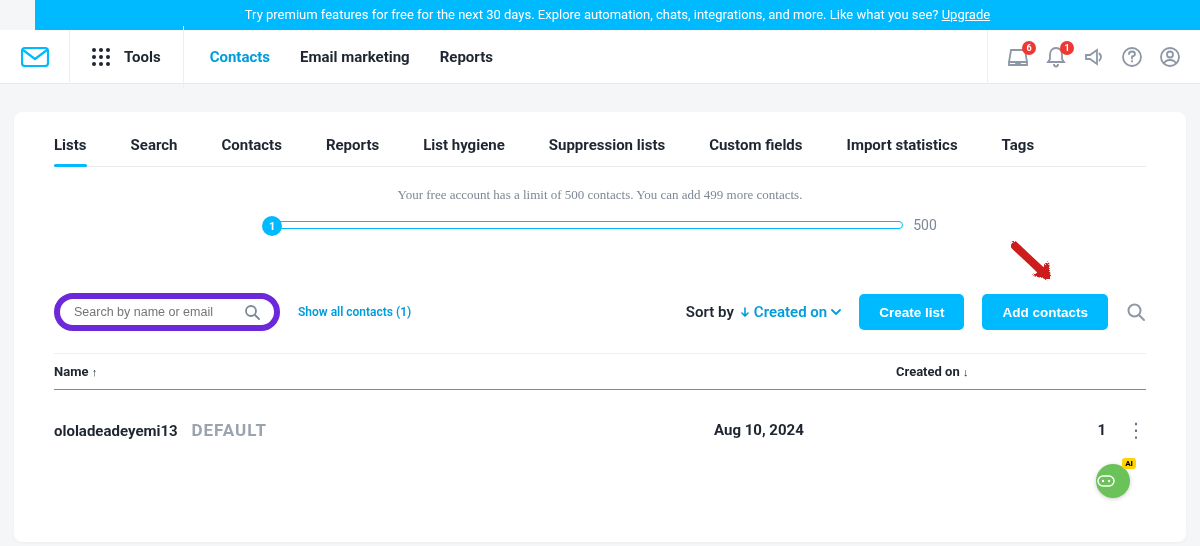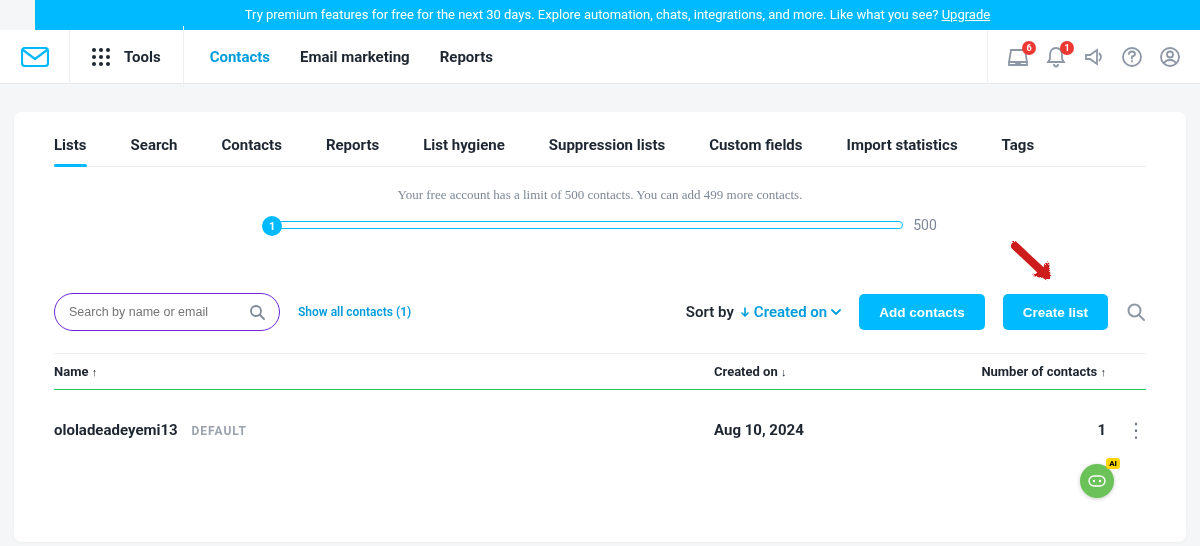--- a/index.html
+++ b/index.html
@@ -158,21 +158,21 @@
     .actions-row {
       display: flex;
       align-items: center;
       gap: 18px;
       margin-bottom: 22px;
       position: relative;
     }
     .search-box {
       width: 226px;
       height: 38px;
-      border: 1px solid #6d28d9;
+      border: 6px solid #6d28d9;
       border-radius: 20px;
       display: flex;
       align-items: center;
       padding: 12px 14px;
     }
     .search-box input {
       border: none;
       outline: none;
       font-size: 12.5px;
       color: #7d8896;
@@ -219,37 +219,37 @@
 
     .table-row {
       display: flex;
       align-items: center;
       padding: 28px 0 10px 0;
       font-size: 15px;
     }
     .list-name { font-weight: 700; color: #1e2631; }
     .default-badge {
       color: #9aa3ae;
-      font-size: 12px;
+      font-size: 17px;
       font-weight: 700;
       letter-spacing: 1px;
       margin-left: 10px;
     }
     .created-val { font-weight: 700; color: #1e2631; }
     .count-val { font-weight: 700; color: #1e2631; text-align: right; }
     .more-col { width: 40px; text-align: right; color: #6b7785; cursor: pointer; font-size: 20px; }
 
     .ai-avatar {
       position: absolute;
-      right: 72px;
+      right: 56px;
       bottom: 44px;
       width: 34px; height: 34px;
       background: #6ac259;
       border-radius: 50%;
-      display: flex; align-items: center; justify-content: center;
+      display: flex; align-items: center; 
       box-shadow: 0 1px 4px rgba(0,0,0,0.2);
     }
     .ai-label {
       position: absolute;
       top: -6px; right: -6px;
       background: #ffd400;
       color: #000;
       font-size: 8px;
       font-weight: 800;
       padding: 1px 3px;
@@ -372,37 +372,34 @@
       <span class="sort-val">
         <svg width="10" height="10" viewBox="0 0 10 10">
             <path d="M5 1 L5 9 M2 6 L5 9 L8 6" stroke="#009cdb" stroke-width="1.6" fill="none" stroke-linecap="round"></path>
           </svg>
         <span>Created on</span>
         <svg width="10" height="8" viewBox="0 0 10 8">
             <path d="M1 2 L5 6 L9 2" stroke="#009cdb" stroke-width="1.8" fill="none" stroke-linecap="round"></path>
           </svg>
       </span>
     </div>
+    <button class="btn">Create list</button>
     <button class="btn">Add contacts</button>
-    <button class="btn">Create list</button>
     <svg class="search-icn-right" width="20" height="20" viewBox="0 0 20 20">
         <circle cx="8.5" cy="8.5" r="6" fill="none" stroke="#8d97a6" stroke-width="2"></circle>
         <path d="M13.5 13.5 L18 18" stroke="#8d97a6" stroke-width="2" stroke-linecap="round"></path>
       </svg>
   </div>
 
   <div class="table-head">
     <div class="col-name">
       <span>Name</span> <span class="sort-arrow">↑</span>
     </div>
     <div class="col-created">
       <span>Created on</span> <span class="sort-arrow">↓</span>
-    </div>
-    <div class="col-count">
-      <span>Number of contacts</span> <span class="sort-arrow">↑</span>
     </div>
     <div style="width:40px"></div>
   </div>
 
   <div class="table-row">
     <div class="col-name">
       <span class="list-name">ololadeadeyemi13</span>
       <span class="default-badge">DEFAULT</span>
     </div>
     <div class="col-created created-val">Aug 10, 2024</div>

